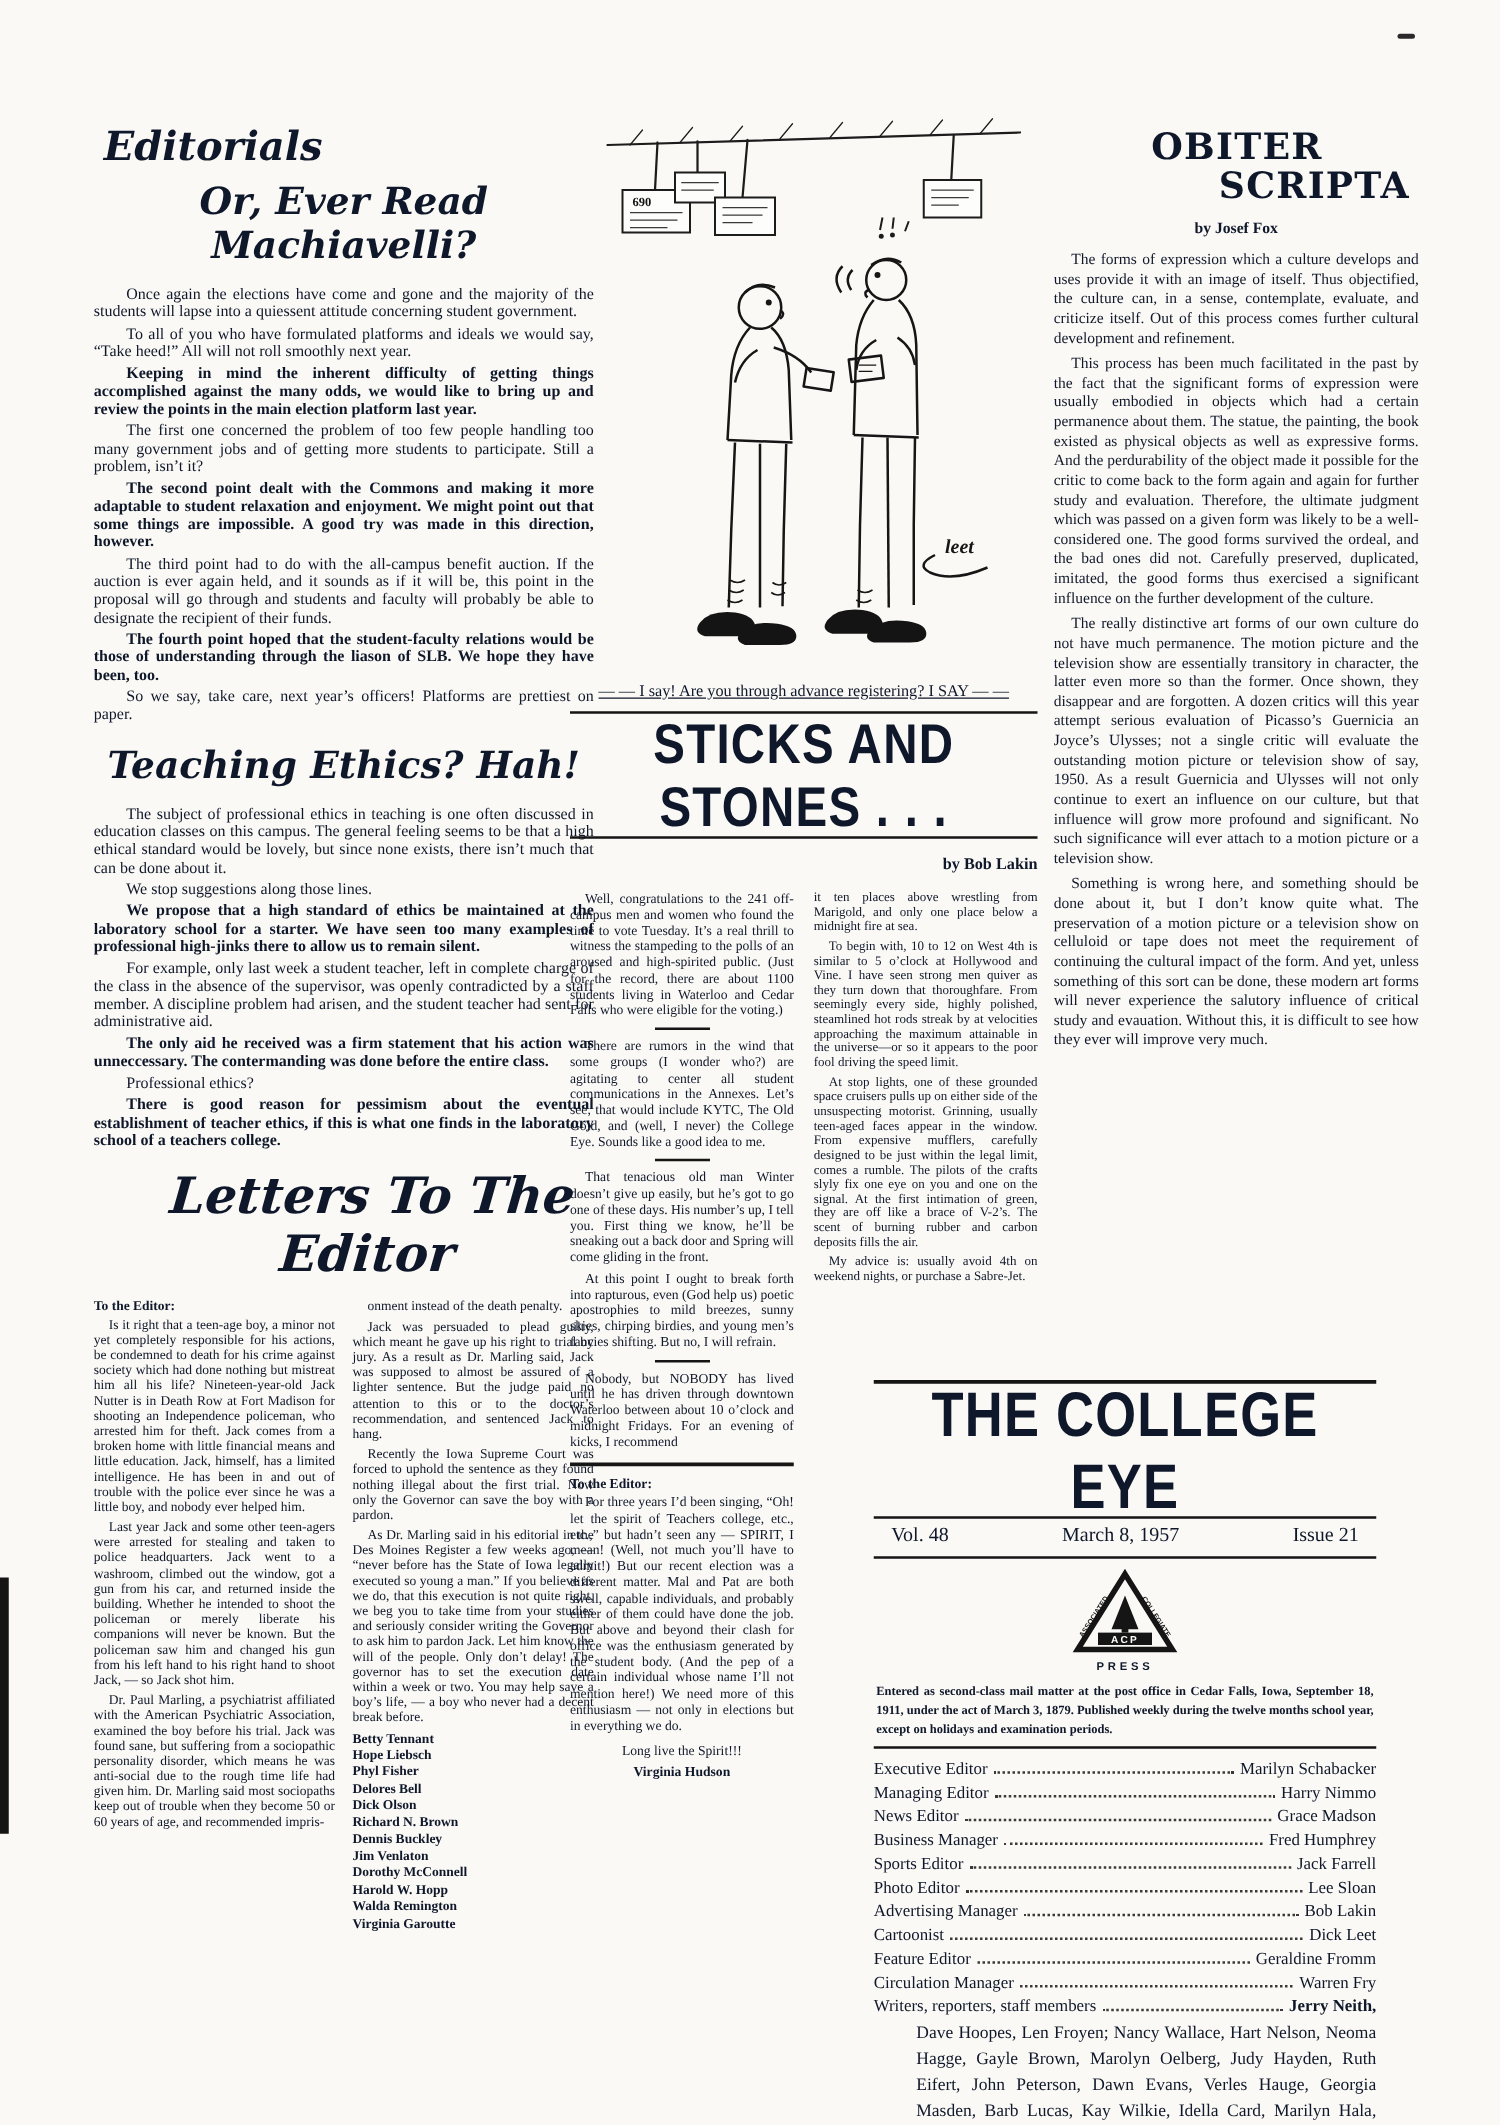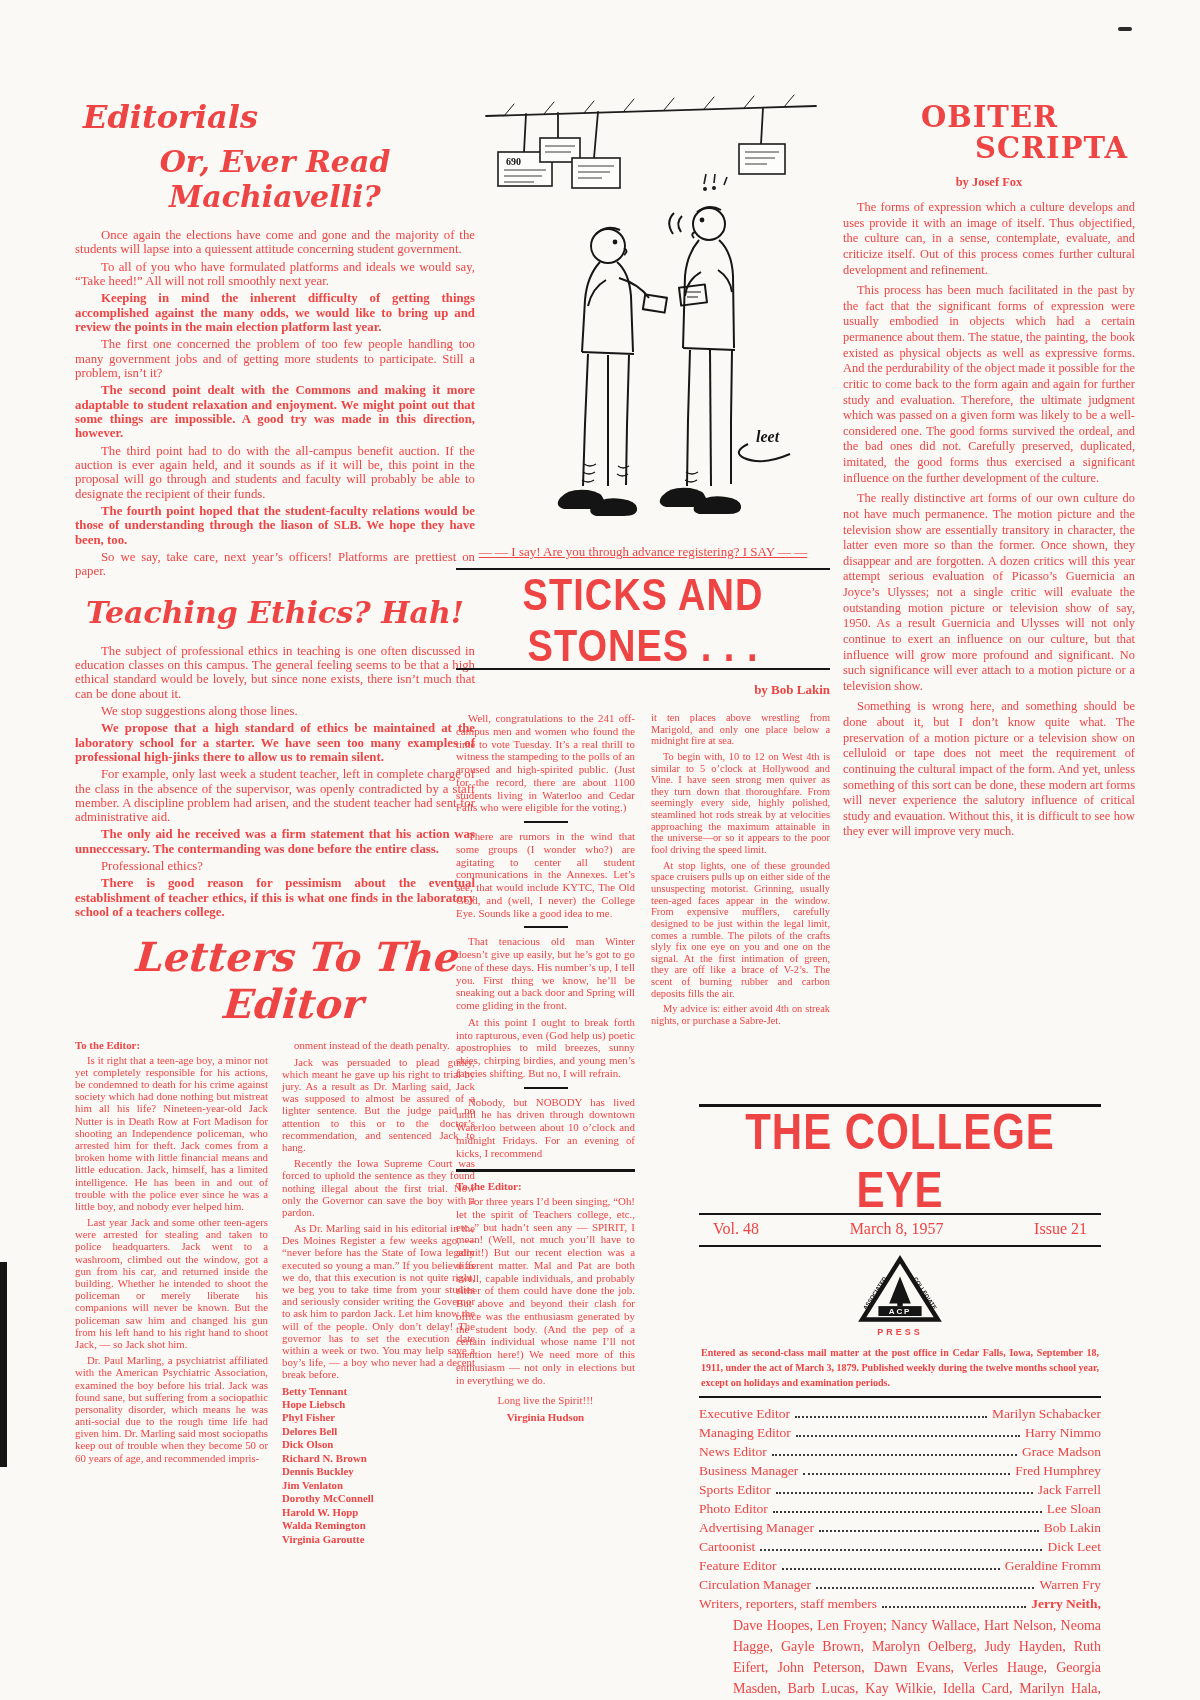--- a/index.html
+++ b/index.html
@@ -1,16 +1,16 @@
 <!DOCTYPE html>
 <html><head>
 <meta charset="utf-8">
 <style>
   html,body{margin:0;padding:0;background:#f6f5f1;}
-  #page{position:relative;width:1200px;height:1700px;background:#faf9f5;color:#ef4444;
+  #page{position:relative;width:1200px;height:1700px;background:#faf9f5;color:#0f172a;
         font-family:"Liberation Serif",serif;overflow:hidden;}
   
   #left-col{position:absolute;left:75px;top:98px;width:400px;}
   .ed-label{font:italic 700 32px "DejaVu Serif",serif;margin:0 0 8px 8px;}
   .headline-lg{font:italic 700 30px "DejaVu Serif",serif;text-align:center;margin:6px 0 14px;}
   .bodytext p{font-size:12.8px;line-height:1.12;text-align:justify;text-indent:26px;margin:0 0 3px;}
   .bodytext p.b{font-weight:700;}
   .art2-title{margin-top:16px;}
   #letters-title{font:italic 700 40px "DejaVu Serif",serif;text-align:center;padding-left:42px;
                  margin:14px 0 12px;transform:skewX(-5deg);}
@@ -203,21 +203,21 @@
         <div class="heavy-rule"></div>
         <p class="salutation">To the Editor:</p>
         <p>For three years I’d been singing, “Oh! let the spirit of Teachers college, etc., etc.,” but hadn’t seen any — SPIRIT, I mean! (Well, not much you’ll have to admit!) But our recent election was a different matter. Mal and Pat are both swell, capable individuals, and probably either of them could have done the job. But above and beyond their clash for office was the enthusiasm generated by the student body. (And the pep of a certain individual whose name I’ll not mention here!) We need more of this enthusiasm — not only in elections but in everything we do.</p>
         <p class="closing">Long live the Spirit!!!</p>
         <p class="sig-name">Virginia Hudson</p>
       </div>
       <div class="mcol mcol2">
         <p style="text-indent:0">it ten places above wrestling from Marigold, and only one place below a midnight fire at sea.</p>
         <p>To begin with, 10 to 12 on West 4th is similar to 5 o’clock at Hollywood and Vine. I have seen strong men quiver as they turn down that thoroughfare. From seemingly every side, highly polished, steamlined hot rods streak by at velocities approaching the maximum attainable in the universe—or so it appears to the poor fool driving the speed limit.</p>
         <p>At stop lights, one of these grounded space cruisers pulls up on either side of the unsuspecting motorist. Grinning, usually teen-aged faces appear in the window. From expensive mufflers, carefully designed to be just within the legal limit, comes a rumble. The pilots of the crafts slyly fix one eye on you and one on the signal. At the first intimation of green, they are off like a brace of V-2’s. The scent of burning rubber and carbon deposits fills the air.</p>
-        <p>My advice is: either avoid 4th on streak nights, or purchase a Sabre-Jet.</p>
+        <p>My advice is: usually avoid 4th on weekend nights, or purchase a Sabre-Jet.</p>
       </div>
     </div>
   </div>
 
   <div id="right-col">
     <div class="obiter-t1">OBITER</div>
     <div class="obiter-t2">SCRIPTA</div>
     <div class="obiter-by">by Josef Fox</div>
     <div class="obody">
       <p>The forms of expression which a culture develops and uses provide it with an image of itself. Thus objectified, the culture can, in a sense, contemplate, evaluate, and criticize itself. Out of this process comes further cultural development and refinement.</p>

